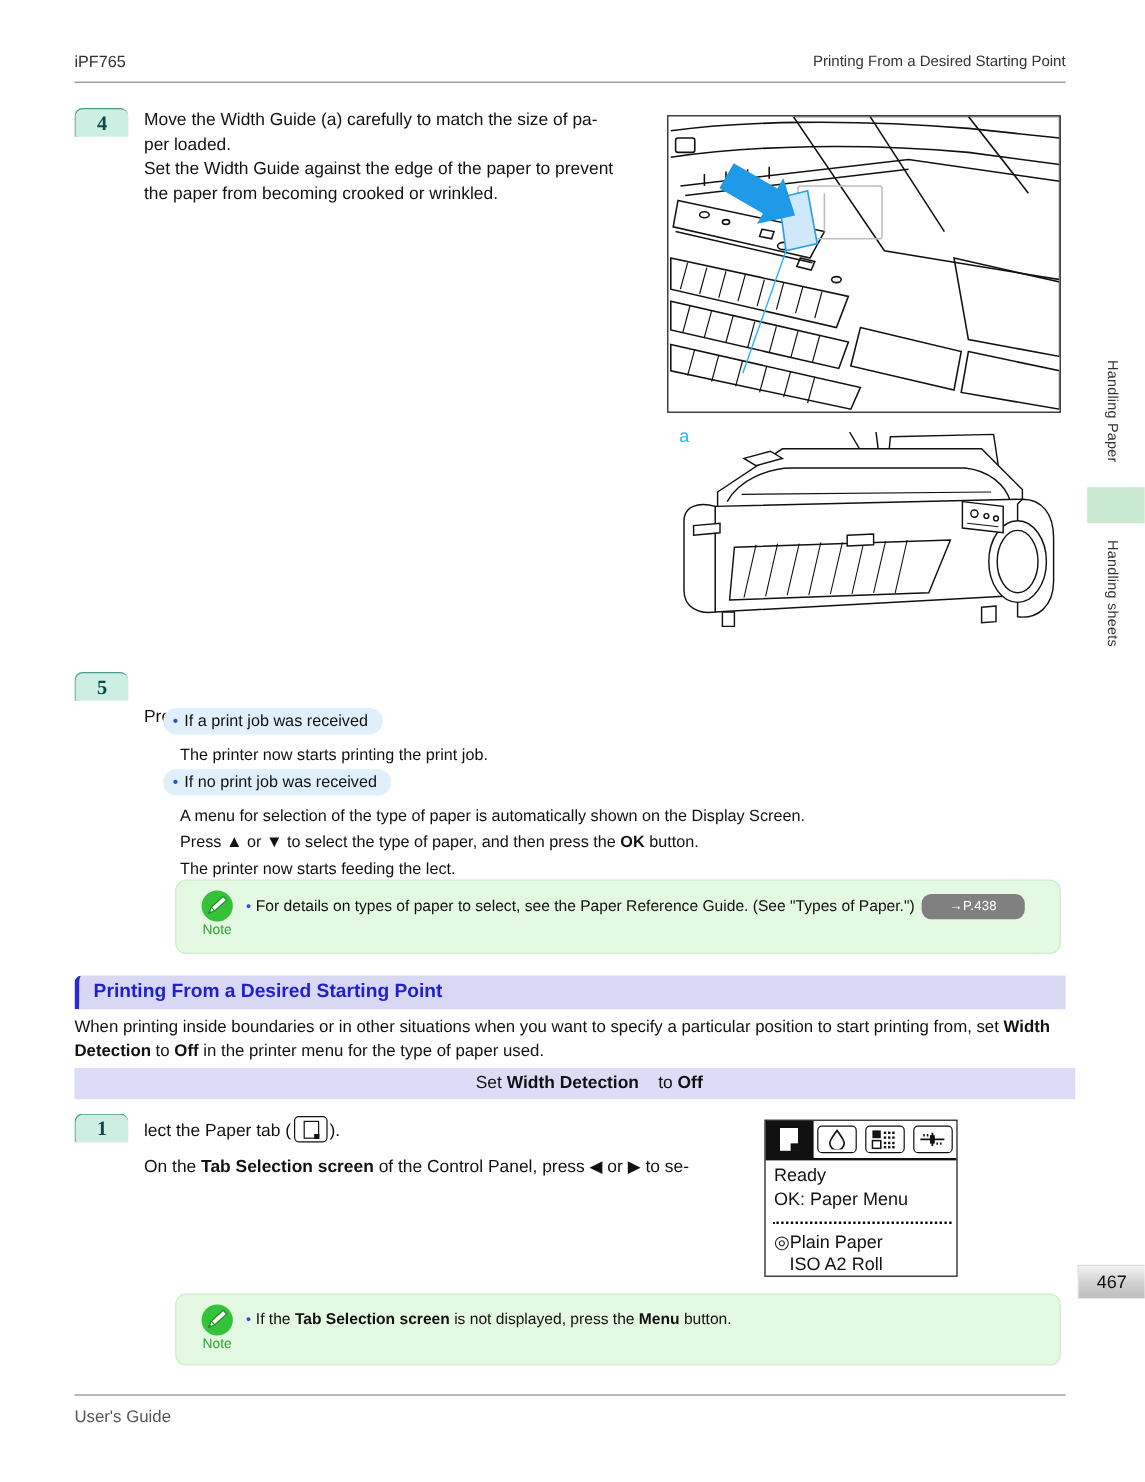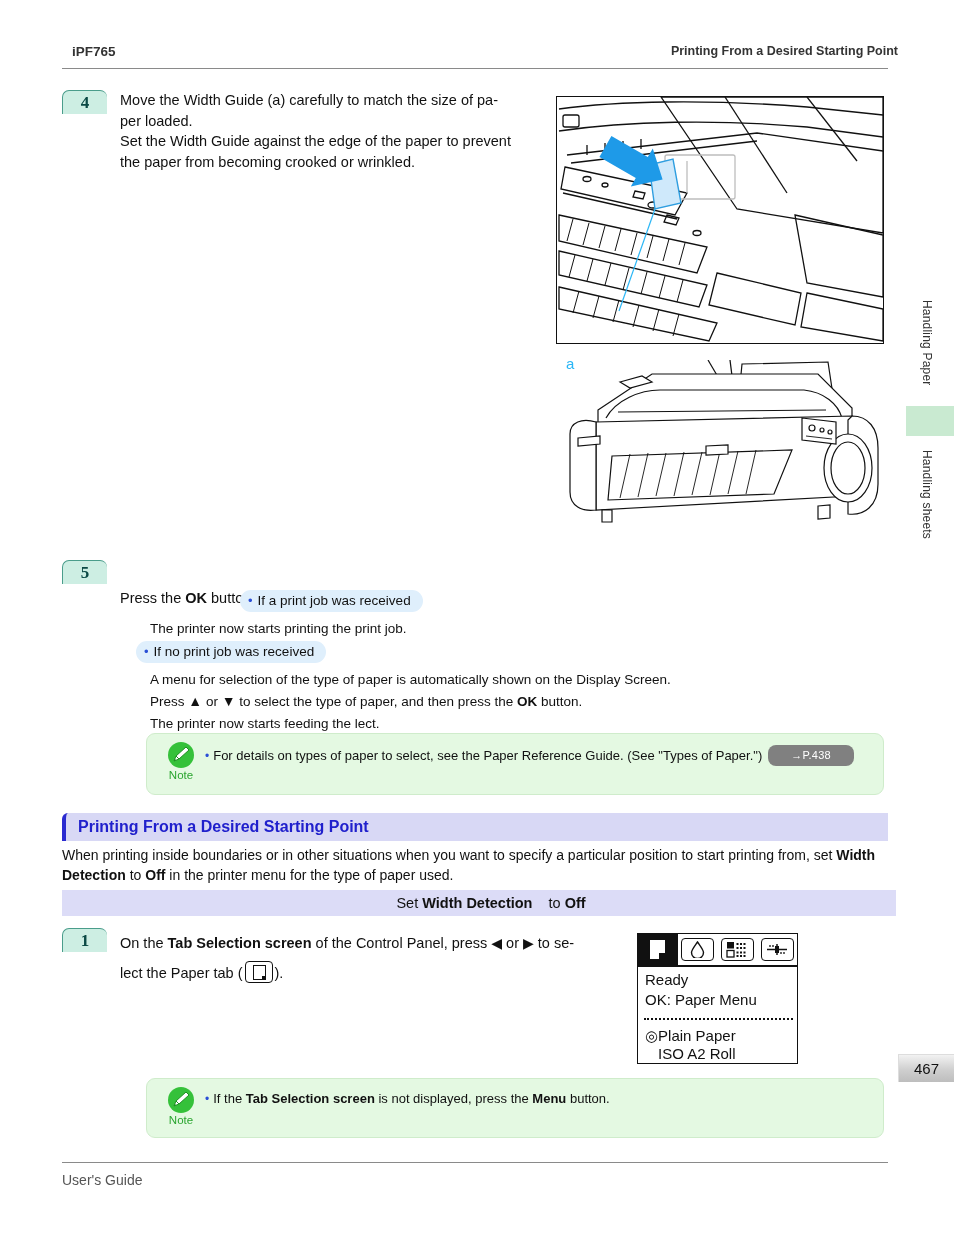--- a/index.html
+++ b/index.html
@@ -4,21 +4,21 @@
 <style>
   html,body{margin:0;padding:0;}
   body{
     width:954px;height:1235px;background:#ffffff;
     font-family:"Liberation Sans","DejaVu Sans",sans-serif;
     color:#1a1a1a;position:relative;overflow:hidden;
   }
   .page{position:absolute;inset:0;}
 
   
-  .hdr{position:absolute;left:72px;top:44px;width:826px;height:26px;font-weight:bold;}
+  .hdr{position:absolute;left:62px;top:44px;width:826px;height:26px;}
   .hdr-left{position:absolute;left:0;top:0;font-size:13.5px;color:#333;}
   .hdr-right{position:absolute;right:0;top:0;font-size:12.5px;color:#333;}
   .hdr-rule{position:absolute;left:62px;top:68px;width:826px;height:1px;background:#8a8a8a;}
 
   
   .ftr-rule{position:absolute;left:62px;top:1162px;width:826px;height:1px;background:#8a8a8a;}
   .ftr{position:absolute;left:62px;top:1172px;font-size:14px;color:#555;}
 
   
   .side{position:absolute;right:0;top:300px;width:54px;height:300px;}
@@ -274,21 +274,21 @@
     </svg>
   </div>
 
   <div class="step" style="left:62px;top:560px;width:820px;">
     <div class="step-badge">5</div>
     <div class="step-body" style="top:2px;margin-top:26px;">
       <span>Press the </span><b>OK</b><span> button.</span>
     </div>
   </div>
 
-  <div style="position:absolute;left:136px;top:590px;text-align:right;">
+  <div style="position:absolute;left:136px;top:590px;">
     <div class="chip">
       <span class="dot">•</span><span>If a print job was received</span>
     </div>
     <div class="subtext" style="margin:7px 16px 0 14px;">The printer now starts printing the print job.</div>
   </div>
 
   <div style="position:absolute;left:136px;top:641px;">
     <div class="chip">
       <span class="dot">•</span><span>If no print job was received</span>
     </div>
@@ -323,24 +323,24 @@
   </div>
 
   <div class="subsect" style="top:890px;">
     <span><span>Set </span><b>Width Detection</b><span> to </span><b>Off</b></span>
   </div>
 
   <div class="step" style="left:62px;top:928px;width:560px;">
     <div class="step-badge">1</div>
     <div class="step-body" style="width:560px;line-height:30px;">
       <div>
+        <span>lect the Paper tab (</span><span class="tabicon"><i></i></span><span>).</span>
+      </div>
+      <div>
         <span>On the </span><b>Tab Selection screen</b><span> of the Control Panel, press </span><span class="arw">◀</span><span> or </span><span class="arw">▶</span><span> to se-</span>
-      </div>
-      <div>
-        <span>lect the Paper tab (</span><span class="tabicon"><i></i></span><span>).</span>
       </div>
     </div>
   </div>
 
   <div class="lcd">
     <div class="lcd-tabs">
       <div class="lcd-tab sel">
         <span class="sheet-w"></span>
       </div>
       <div class="lcd-tab">

